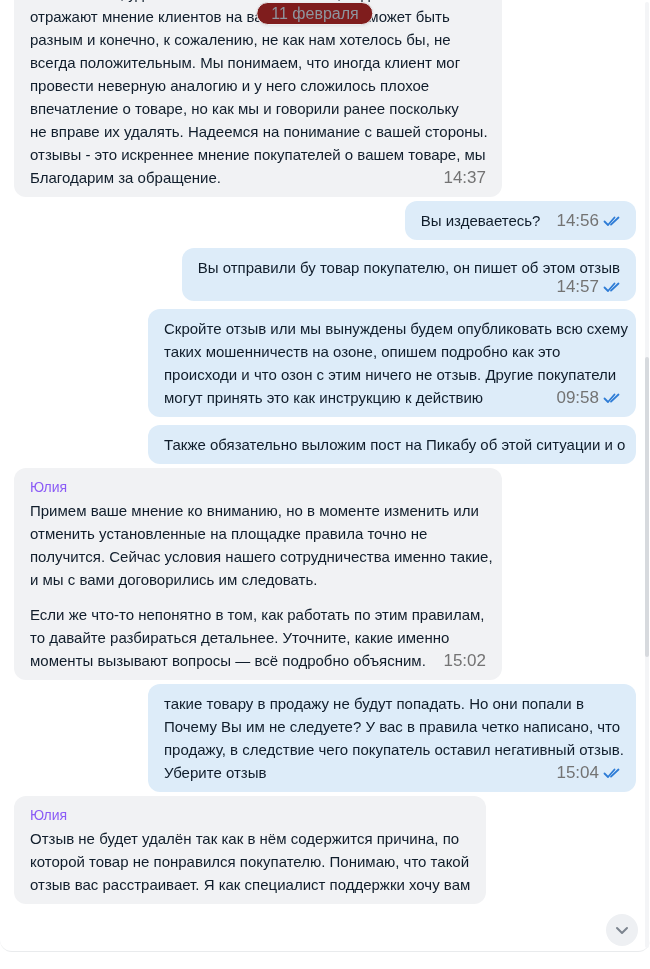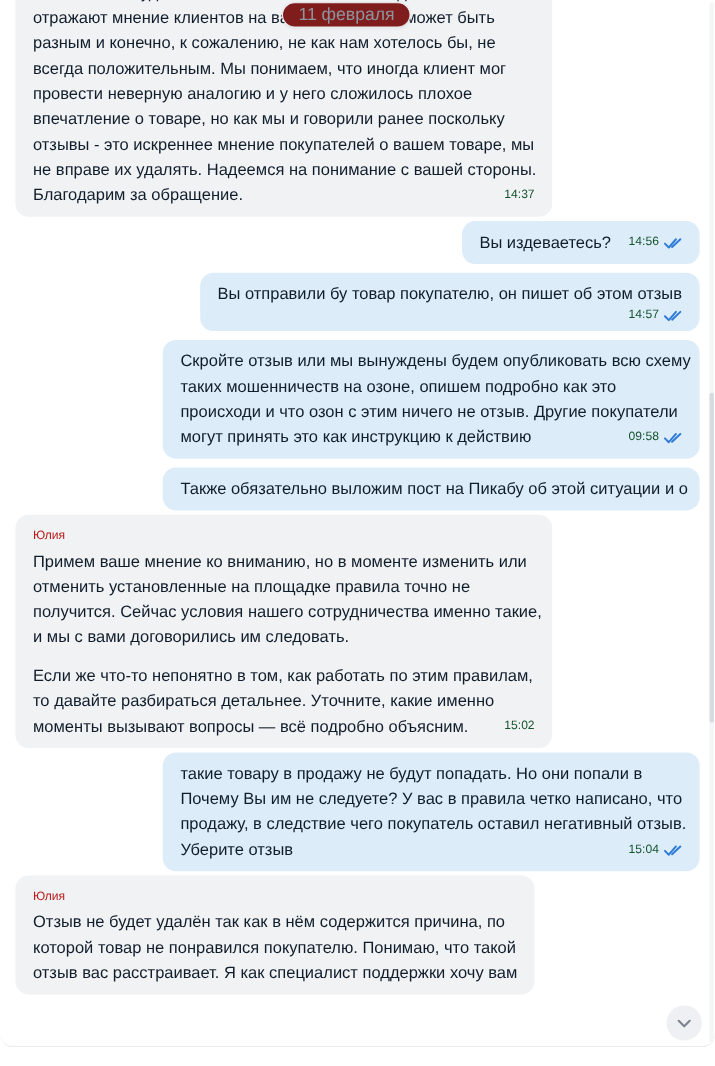--- a/index.html
+++ b/index.html
@@ -18,27 +18,27 @@
   }
   .msg{
     width:fit-content;max-width:488px;border-radius:12px;padding:8px 16px;
     font-size:15px;line-height:23px;color:#101d2b;box-sizing:border-box;
   }
   .msg.in{background:#f1f2f4;align-self:flex-start;}
   .msg.out{background:#ddecf9;align-self:flex-end;}
   .msg{margin-top:8px;}
   .msg.gap-new{margin-top:4px;}
   .msg:first-child{margin-top:-26px;}
-  .sender{color:#b91c1c;font-size:11px;line-height:23px;}
+  .sender{color:#8b5cf6;font-size:14px;line-height:23px;}
   .para + .para{margin-top:12px;}
   .line{white-space:nowrap;}
   .lastline{display:flex;align-items:flex-end;}
   .meta{
     display:inline-flex;align-items:center;gap:4px;margin-left:auto;padding-left:16px;
-    font-size:11px;color:#14532d;white-space:nowrap;
+    font-size:17px;color:#737373;white-space:nowrap;
   }
   .meta-row{display:flex;justify-content:flex-start;height:14px;align-items:center;}
   .meta-row .meta{padding-left:0;}
   .check-icon{flex:0 0 auto;position:relative;top:1px;}
   .date-pill{
     position:absolute;top:2px;left:315px;transform:translateX(-50%);
     background:#7f1d1d;border:1px solid #eceef0;border-radius:12px;
     box-shadow:0 1px 3px rgba(0,0,0,0.07);
     padding:2px 14px;font-size:16px;line-height:17px;color:#8e959e;
     z-index:5;white-space:nowrap;
@@ -63,22 +63,22 @@
 <div class="chat-panel">
   <div class="stream">
       <div class="msg in">
         <div class="para">
           <div class="line"><span>к сожалению, удалить отзывы мы не можем, ведь они</span></div>
           <div class="line"><span>отражают мнение клиентов на ваш товар, а оно может быть</span></div>
           <div class="line"><span>разным и конечно, к сожалению, не как нам хотелось бы, не</span></div>
           <div class="line"><span>всегда положительным. Мы понимаем, что иногда клиент мог</span></div>
           <div class="line"><span>провести неверную аналогию и у него сложилось плохое</span></div>
           <div class="line"><span>впечатление о товаре, но как мы и говорили ранее поскольку</span></div>
+          <div class="line"><span>не вправе их удалять. Надеемся на понимание с вашей стороны.</span></div>
           <div class="line"><span>отзывы - это искреннее мнение покупателей о вашем товаре, мы</span></div>
-          <div class="line"><span>не вправе их удалять. Надеемся на понимание с вашей стороны.</span></div>
           <div class="line lastline">
             <span>Благодарим за обращение.</span>
             <span class="meta">
               <span>14:37</span>
             </span>
           </div>
         </div>
       </div>
       <div class="msg out gap-new">
         <div class="para">

